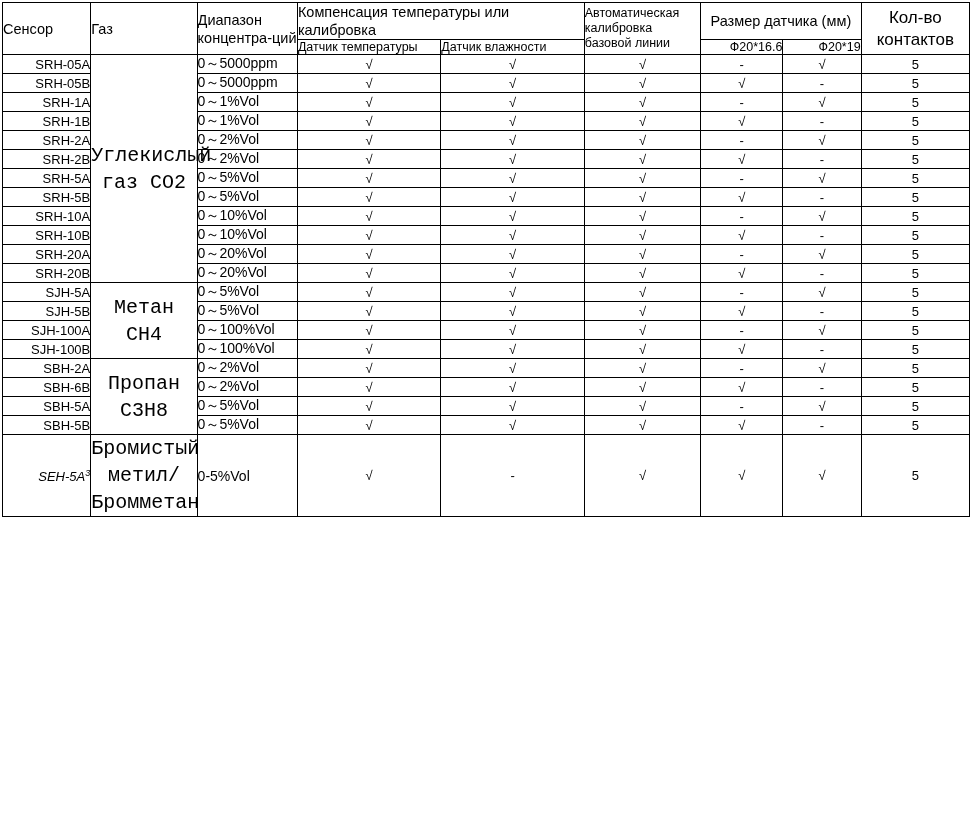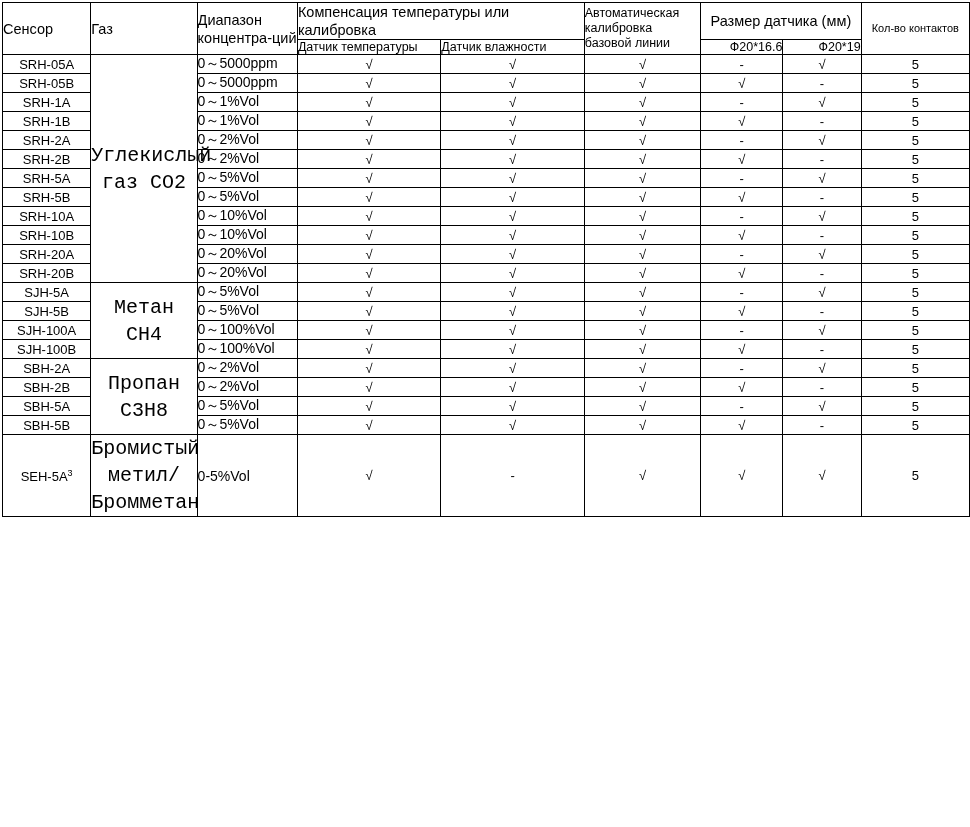--- a/index.html
+++ b/index.html
@@ -40,21 +40,21 @@
     padding: 4px 8px;
     border-radius: 14px;
   }
   .hdr-size {
     text-align: center;
     font-size: 14.5px;
     line-height: 1.3;
   }
   .hdr-pins {
     text-align: center;
-    font-size: 11px;
+    font-size: 17px;
     line-height: 1.3;
   }
   .hdr-sub {
     font-size: 12.5px;
     text-align: left;
     padding: 5px 8px;
     vertical-align: middle;
     margin-left: 20px;
   }
   .hdr-sub-c {
@@ -62,21 +62,21 @@
     text-align: right;
     padding: 5px 4px;
     vertical-align: middle;
     font-weight: bold;
   }
   td.sensor {
     font-size: 13px;
     font-weight: bold;
     padding: 8px 10px;
     vertical-align: middle;
-    text-align: center;
+    text-align: right;
   }
   td.gas {
     font-size: 20px;
     padding: 6px 12px;
     vertical-align: middle;
     text-align: center;
     line-height: 1.35;
     font-family: Liberation Mono, monospace;
   }
   td.range {
@@ -94,21 +94,21 @@
     font-size: 13px;
     text-align: center;
     vertical-align: middle;
   }
   .sup { font-size: 9px; vertical-align: super; }
   .gas-last {
     font-size: 12.5px;
     line-height: 1.35;
     padding: 6px 10px;
   }
-  .sensor-last { font-size: 13px; font-weight: bold; }
+  .sensor-last { font-size: 13px; font-weight: bold; font-style: italic; }
 </style>
 </head>
 <body>
 
 <table class="spec">
   <colgroup>
     <col style="width:88px">
     <col style="width:106px">
     <col style="width:100px">
     <col style="width:143px">
@@ -303,21 +303,21 @@
         <td class="gas" rowspan="4">Пропан C3H8</td>
         <td class="range">0～2%Vol</td>
         <td class="mark">√</td>
         <td class="mark">√</td>
         <td class="mark">√</td>
         <td class="mark">-</td>
         <td class="mark">√</td>
         <td class="pins">5</td>
       </tr>
       <tr>
-        <td class="sensor">SBH-2B</td>
+        <td class="sensor">SBH-6B</td>
         <td class="range">0～2%Vol</td>
         <td class="mark">√</td>
         <td class="mark">√</td>
         <td class="mark">√</td>
         <td class="mark">√</td>
         <td class="mark">-</td>
         <td class="pins">5</td>
       </tr>
       <tr>
         <td class="sensor">SBH-5A</td>

